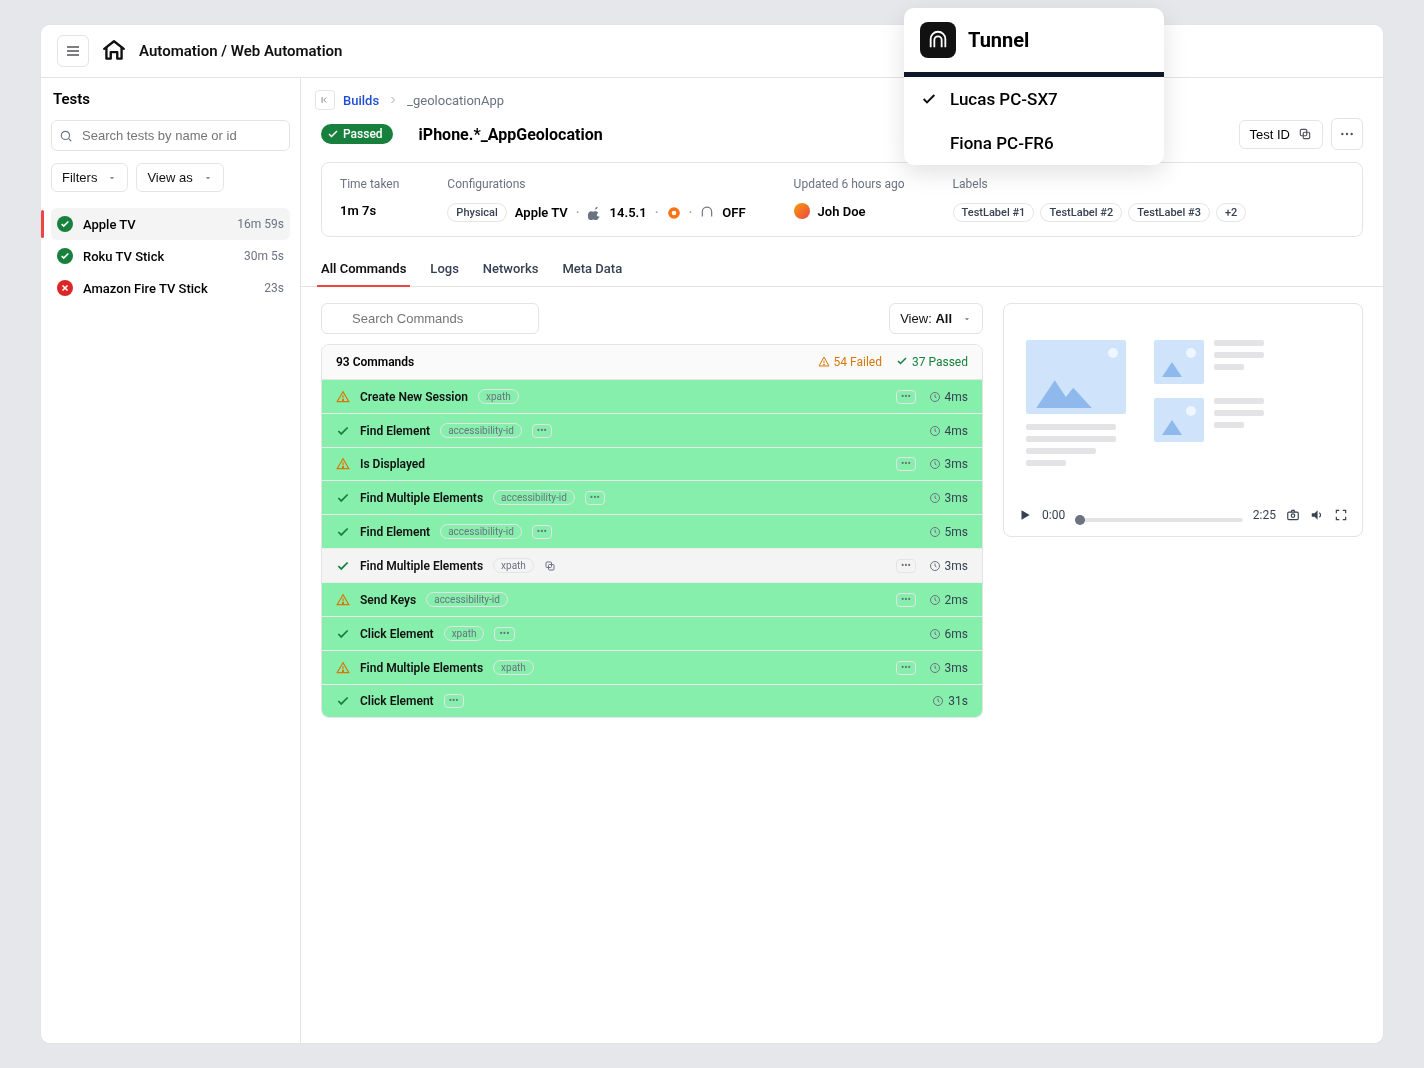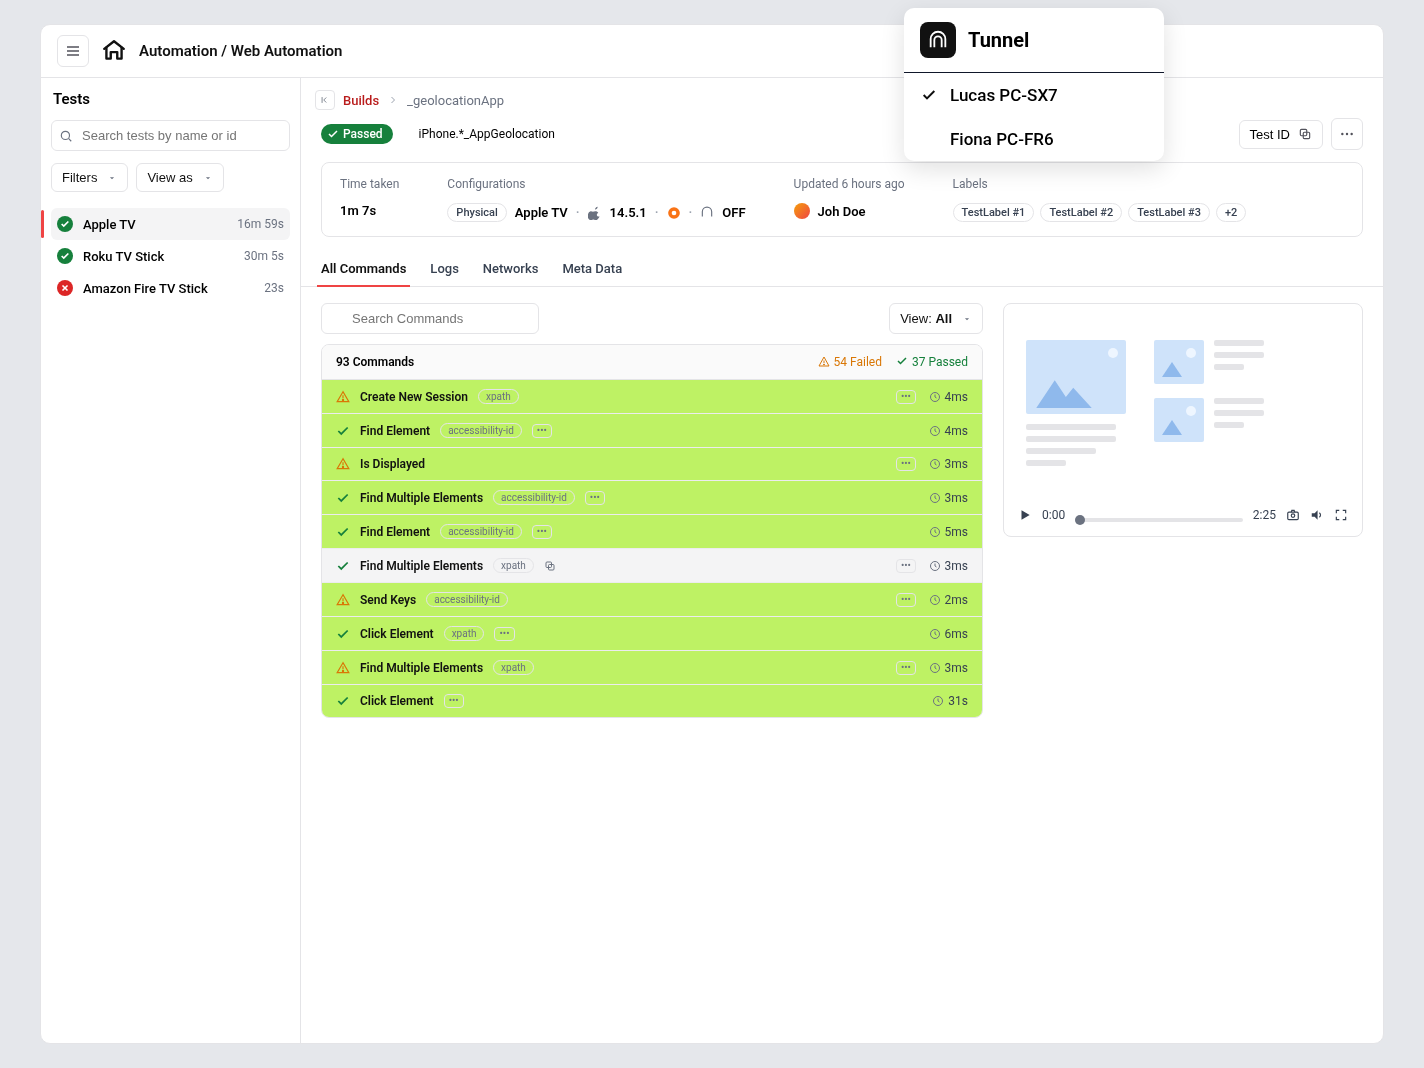--- a/index.html
+++ b/index.html
@@ -22,25 +22,25 @@
 .test-item .name { flex: 1; font-weight: 500; }
 .test-item .dur { color: #6b7280; font-size: 12px; }
 .test-item.active { background: #f4f4f5; position: relative; }
 .test-item.active::before { content: ""; position: absolute; left: -10px; top: 2px; bottom: 2px; width: 3px; background: #ef4444; border-radius: 2px; }
 .status-dot { width: 16px; height: 16px; border-radius: 50%; display: inline-flex; align-items: center; justify-content: center; }
 .status-pass { background: #16803c; }
 .status-fail { background: #dc2626; }
 .status-dot svg { width: 10px; height: 10px; }
 .main { flex: 1; display: flex; flex-direction: column; position: relative; }
 .crumbs { display: flex; align-items: center; gap: 8px; padding: 12px 20px 6px; font-size: 13px; color: #6b7280; }
-.crumb-link { color: #b91c1c; font-weight: 500; }
+.crumb-link { color: #1d4ed8; font-weight: 500; }
 .collapse-btn { width: 20px; height: 20px; border: 1px solid #e4e4e7; border-radius: 4px; display:flex; align-items:center; justify-content:center; background:#fff; margin-left:-6px; }
 .title-row { display: flex; align-items: center; gap: 10px; padding: 2px 20px 12px; }
 .pass-badge { background: #16803c; color: #fff; font-size: 12px; font-weight: 500; padding: 3px 10px 3px 6px; border-radius: 999px; display: inline-flex; align-items: center; gap: 4px; }
-.test-title { font-size: 12px; font-weight: 400; padding-left: 16px; }
+.test-title { font-size: 16px; font-weight: 700; padding-left: 16px; }
 .title-actions { margin-left: auto; display: flex; gap: 8px; align-items: center; }
 .icon-btn { width: 32px; height: 32px; border: 1px solid #e4e4e7; border-radius: 6px; display: flex; align-items: center; justify-content: center; background: #fff; }
 .testid-btn { border: 1px solid #e4e4e7; border-radius: 6px; background: #fff; padding: 6px 10px; font-size: 13px; display: inline-flex; align-items: center; gap: 8px; font-weight:500; }
 .meta-card { margin: 0 20px; border: 1px solid #e4e4e7; border-radius: 8px; padding: 14px 18px; display: flex; gap: 48px; flex-wrap: wrap; }
 .meta-col { display: flex; flex-direction: column; gap: 12px; }
 .meta-label { font-size: 12px; color: #6b7280; }
 .meta-val { font-size: 13px; font-weight: 600; display: flex; align-items: center; gap: 8px; flex-wrap: wrap; }
 .chip { border: 1px solid #e4e4e7; border-radius: 999px; padding: 2px 8px; font-size: 11px; font-weight: 500; color: #374151; background:#fff; }
 .dot-sep { color: #9ca3af; }
 .avatar { width: 16px; height: 16px; border-radius: 50%; background: linear-gradient(135deg,#f59e0b,#ef4444); display:inline-block; }
@@ -53,21 +53,21 @@
 .commands-col { flex:1; min-width:0; }
 .cmd-top { display:flex; gap:10px; margin-bottom:10px; }
 .cmd-search { flex:1; border:1px solid #e4e4e7; border-radius:6px; padding:7px 10px 7px 30px; font-size:13px; position:relative; }
 .cmd-search-wrap { position:relative; flex:1; }
 .cmd-search-wrap .s-icon { position:absolute; left:8px; top:50%; transform:translateY(-50%); }
 .cmd-list { border:1px solid #e4e4e7; border-radius:8px; overflow:hidden; }
 .cmd-header { display:flex; align-items:center; padding:10px 14px; background:#fafafa; font-size:12px; gap:14px; border-bottom:1px solid #e4e4e7; }
 .cmd-header .ct { font-weight:600; }
 .cmd-header .fail { color:#d97706; display:flex; align-items:center; gap:4px; margin-left:auto; }
 .cmd-header .pass { color:#16803c; display:flex; align-items:flex-start; gap:4px; }
-.cmd-row { display:flex; align-items:center; gap:10px; padding:9px 14px; border-bottom:1px solid #ececef; font-size:12px; background:#bef264; }
+.cmd-row { display:flex; align-items:center; gap:10px; padding:9px 14px; border-bottom:1px solid #ececef; font-size:12px; background:#86efac; }
 .cmd-row:last-child { border-bottom:none; }
 .cmd-row.sel { background:#f4f4f5; }
 .cmd-name { font-weight:600; color:#111; }
 .tag { border:1px solid #e4e4e7; border-radius:999px; padding:1px 7px; font-size:10px; color:#6b7280; }
 .ellips { border:1px solid #e4e4e7; border-radius:4px; padding:0 4px; font-size:10px; color:#6b7280; line-height:12px; height:14px; display:inline-flex; align-items:center; }
 .cmd-right { margin-left:auto; display:flex; align-items:center; gap:10px; color:#374151; }
 .time { display:flex; align-items:center; gap:4px; min-width:42px; justify-content:flex-end; }
 .warn-ic { color:#d97706; }
 .pass-ic { color:#16803c; }
 .preview-col { width:360px; border:1px solid #e4e4e7; border-radius:8px; background:#fff; padding:14px; display:flex; flex-direction:column; gap:10px; }
@@ -82,21 +82,21 @@
 .lines { display:flex; flex-direction:column; gap:6px; }
 .line { height:6px; background:#e4e4e7; border-radius:2px; }
 .line.w1{width:90px;} .line.w2{width:70px;} .line.w3{width:40px;}
 .side-list { flex:1; display:flex; flex-direction:column; gap:14px; }
 .side-item { display:flex; gap:10px; align-items:flex-start; }
 .player { display:flex; align-items:flex-end; gap:10px; font-size:12px; color:#374151; }
 .prog { flex:1; height:4px; background:#e4e4e7; border-radius:2px; position:relative; }
 .prog::before { content:""; position:absolute; left:0; top:-3px; width:10px; height:10px; border-radius:50%; background:#6b7280; }
 
 .popover { position:absolute; top:8px; right:260px; width:260px; background:#fff; border-radius:10px; box-shadow: 0 8px 24px rgba(0,0,0,.12); overflow:hidden; z-index:50; }
-.pop-header { display:flex; align-items:center; gap:12px; padding:14px 16px; border-bottom:1px solid #0f172a; }
+.pop-header { display:flex; align-items:center; gap:12px; padding:14px 16px; border-bottom:5px solid #0f172a; }
 .tunnel-icon { width:36px; height:36px; background:#111; border-radius:8px; display:flex; align-items:center; justify-content:center; }
 .pop-title { font-size:20px; font-weight:700; }
 .pop-item { display:flex; align-items:center; gap:12px; padding:12px 16px; font-size:17px; font-weight:500; }
 .pop-item .chk { width:18px; display:flex; justify-content:center; }
 svg { display:block; }
 </style>
 </head>
 <body>
 
 <div class="app-container">

